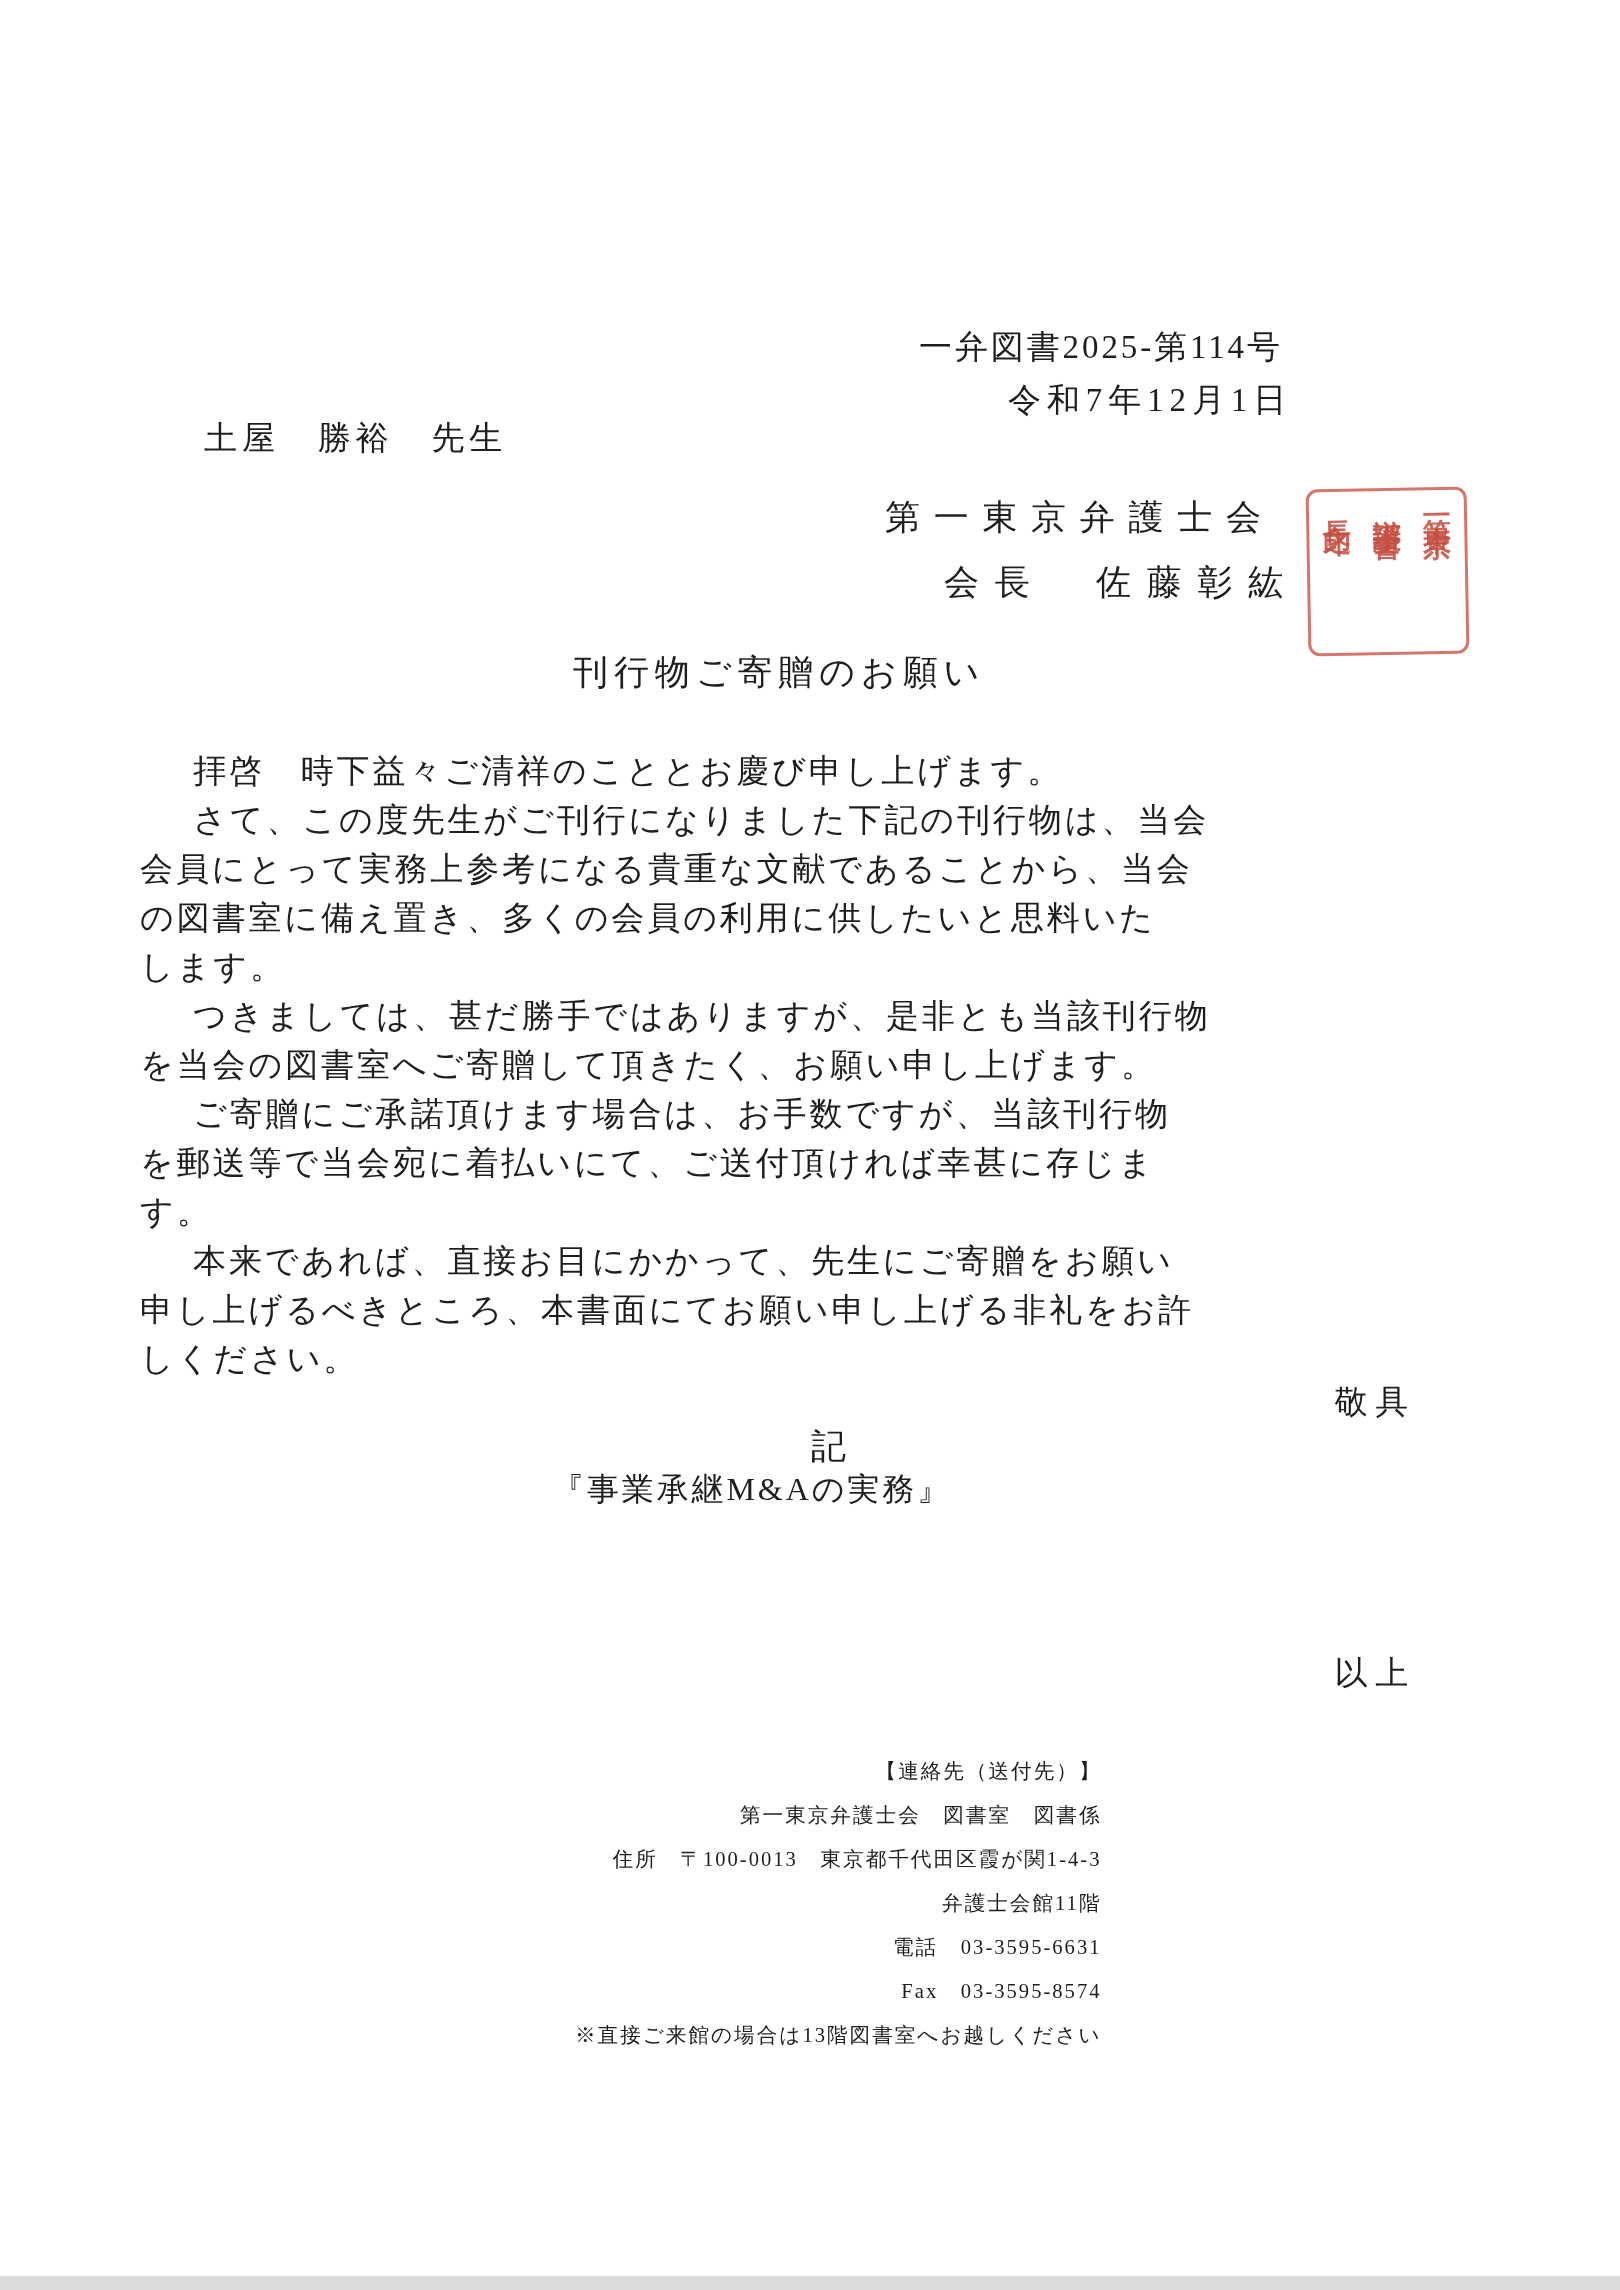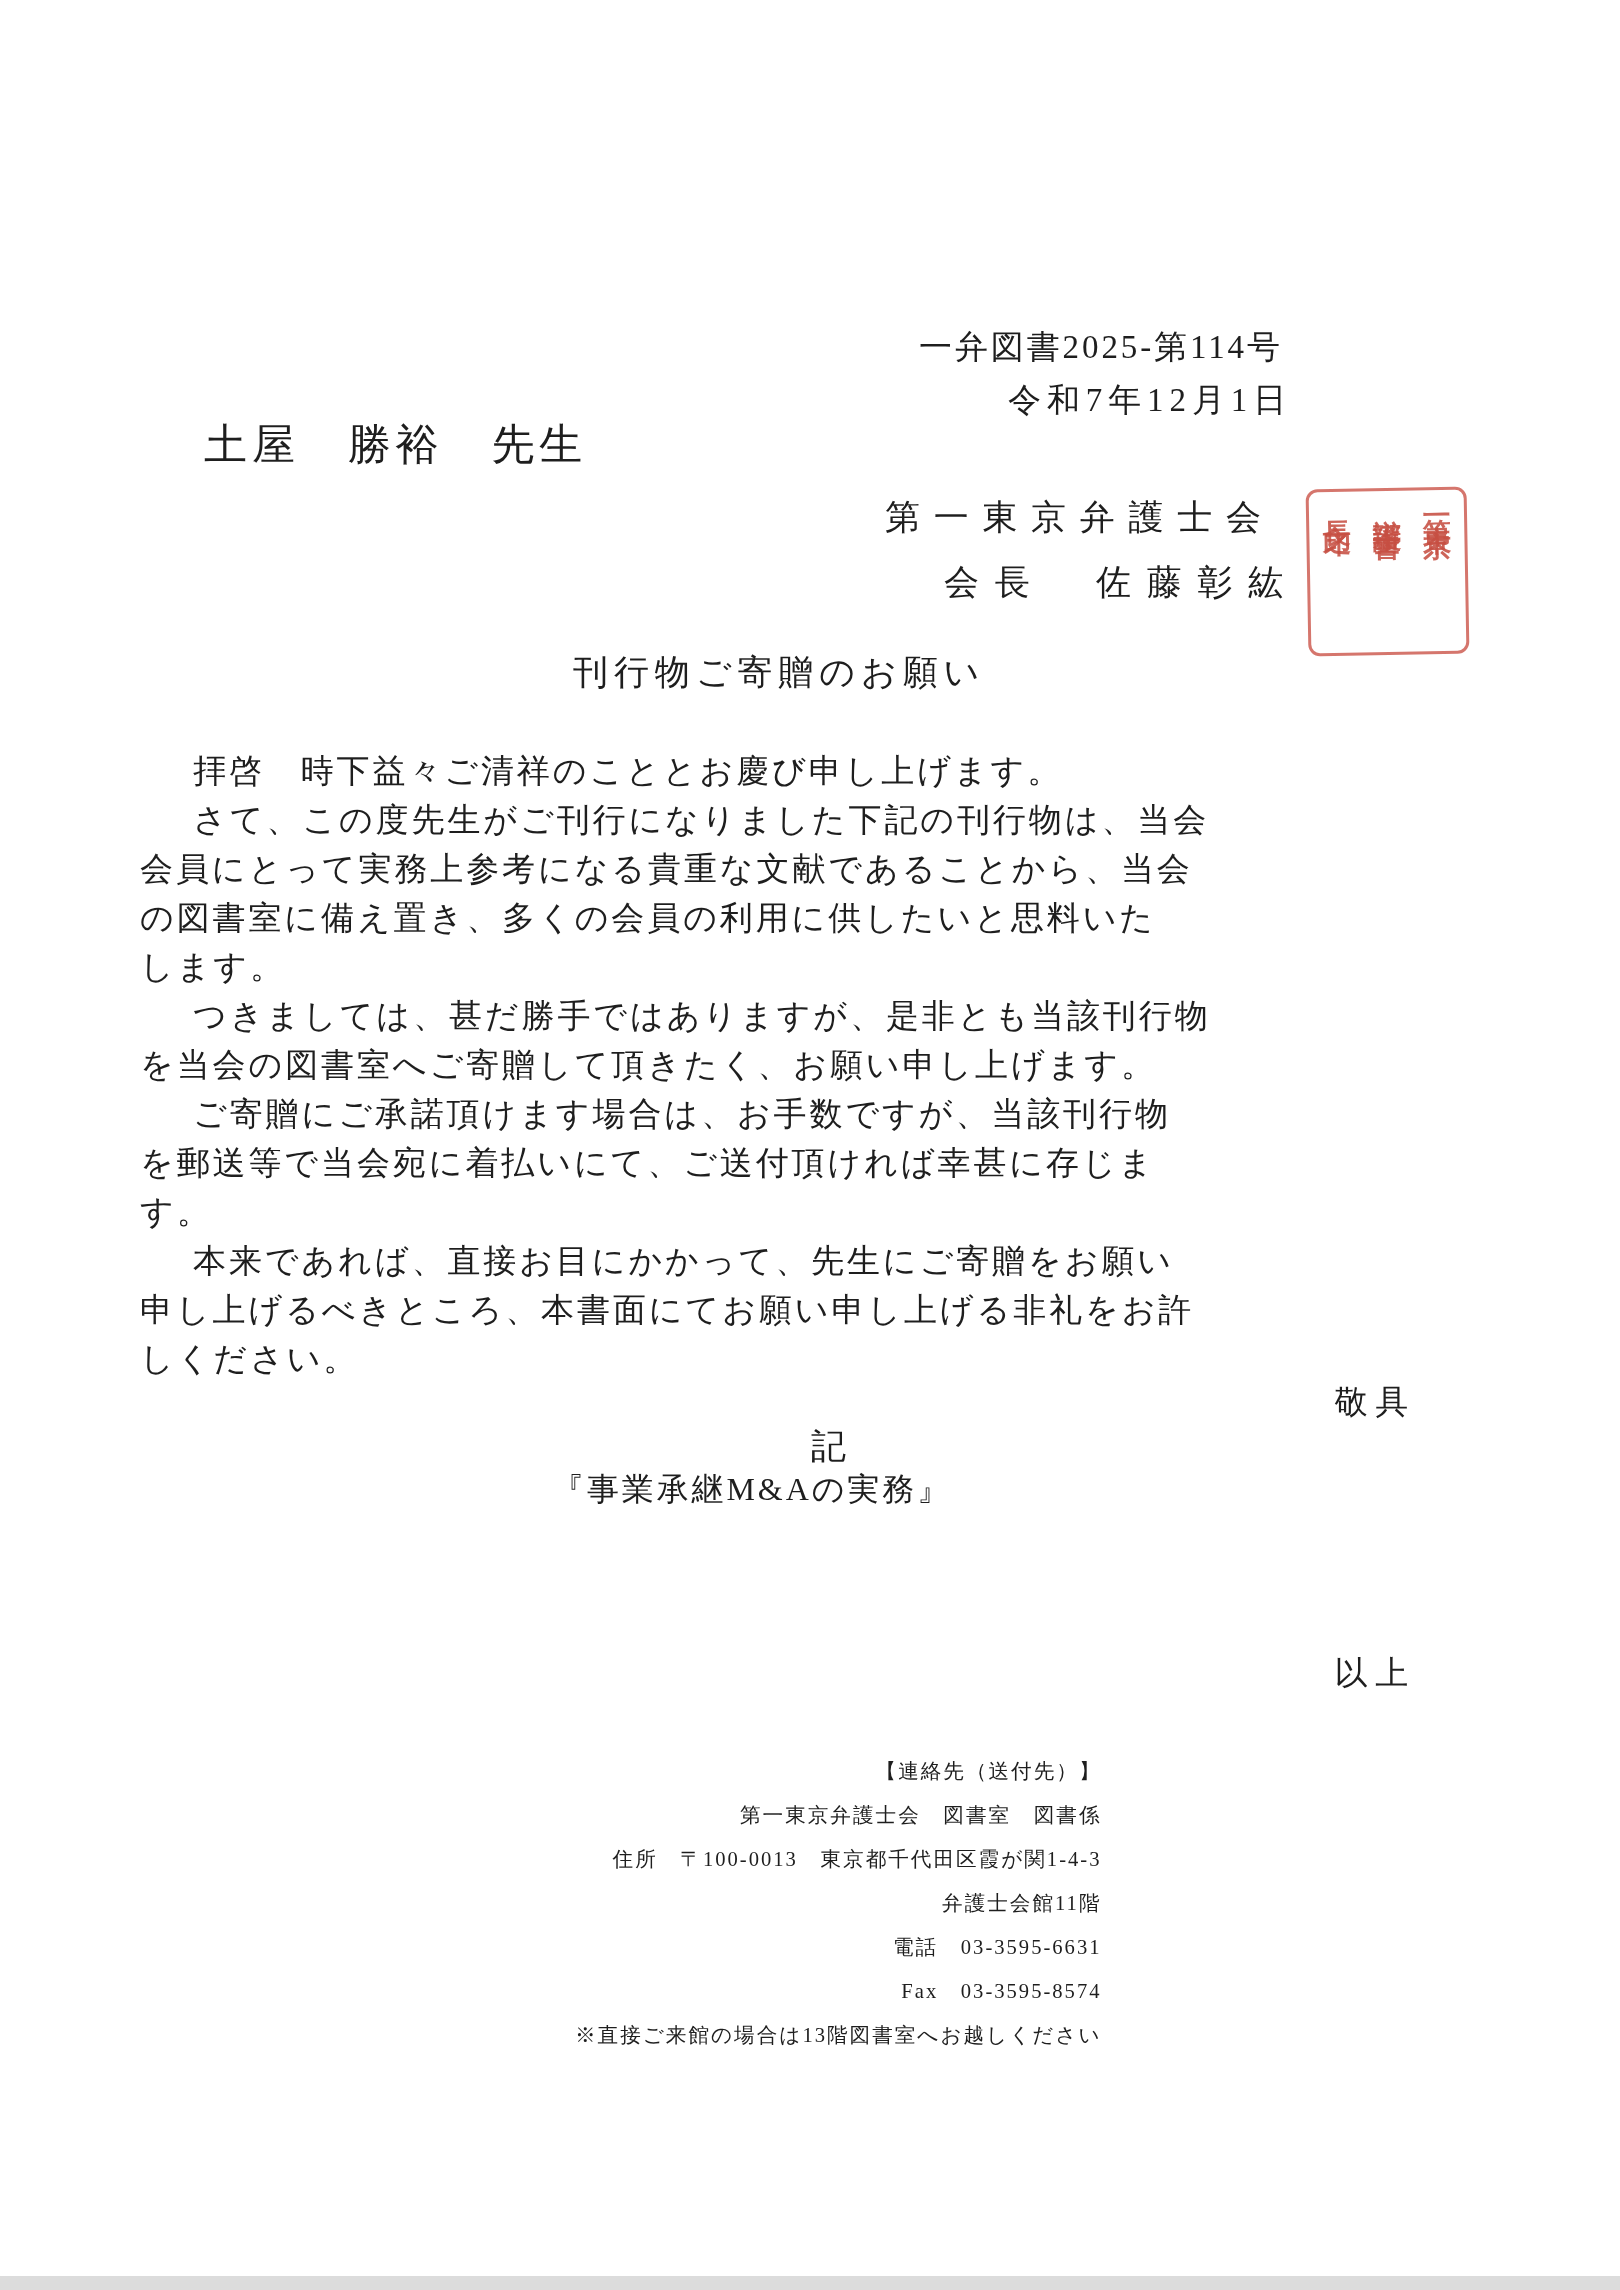--- a/index.html
+++ b/index.html
@@ -5,21 +5,21 @@
   html,body{margin:0;padding:0;background:#dcdcdc;}
   .page{
     position:relative;width:1620px;height:2276px;background:#ffffff;
     font-family:"Liberation Serif","DejaVu Serif",serif;color:#1e1e1e;
     overflow:hidden;
   }
   .abs{position:absolute;white-space:nowrap;}
 
   .docnum{left:919px;top:325px;font-size:33px;letter-spacing:2.9px;}
   .date{left:1008px;top:378px;font-size:33px;letter-spacing:5.9px;}
-  .addressee{left:204px;top:416px;font-size:43px;letter-spacing:4.9px;}
+  .addressee{left:204px;top:416px;font-size:33px;letter-spacing:4.9px;}
   .sender-org{left:885px;top:494px;font-size:35px;letter-spacing:13.7px;}
   .sender-name{left:944px;top:559px;font-size:35px;letter-spacing:15.7px;}
 
   .seal{
     position:absolute;left:1307px;top:488px;width:161px;height:167px;
     border:3.9px solid rgba(203,84,72,.8);border-radius:11.8px;
     writing-mode:vertical-rl;text-orientation:upright;
     color:rgba(198,79,66,.88);font-size:28px;font-weight:bold;
     padding:5.9px 2.9px;box-sizing:border-box;transform:rotate(-1deg);
   }

